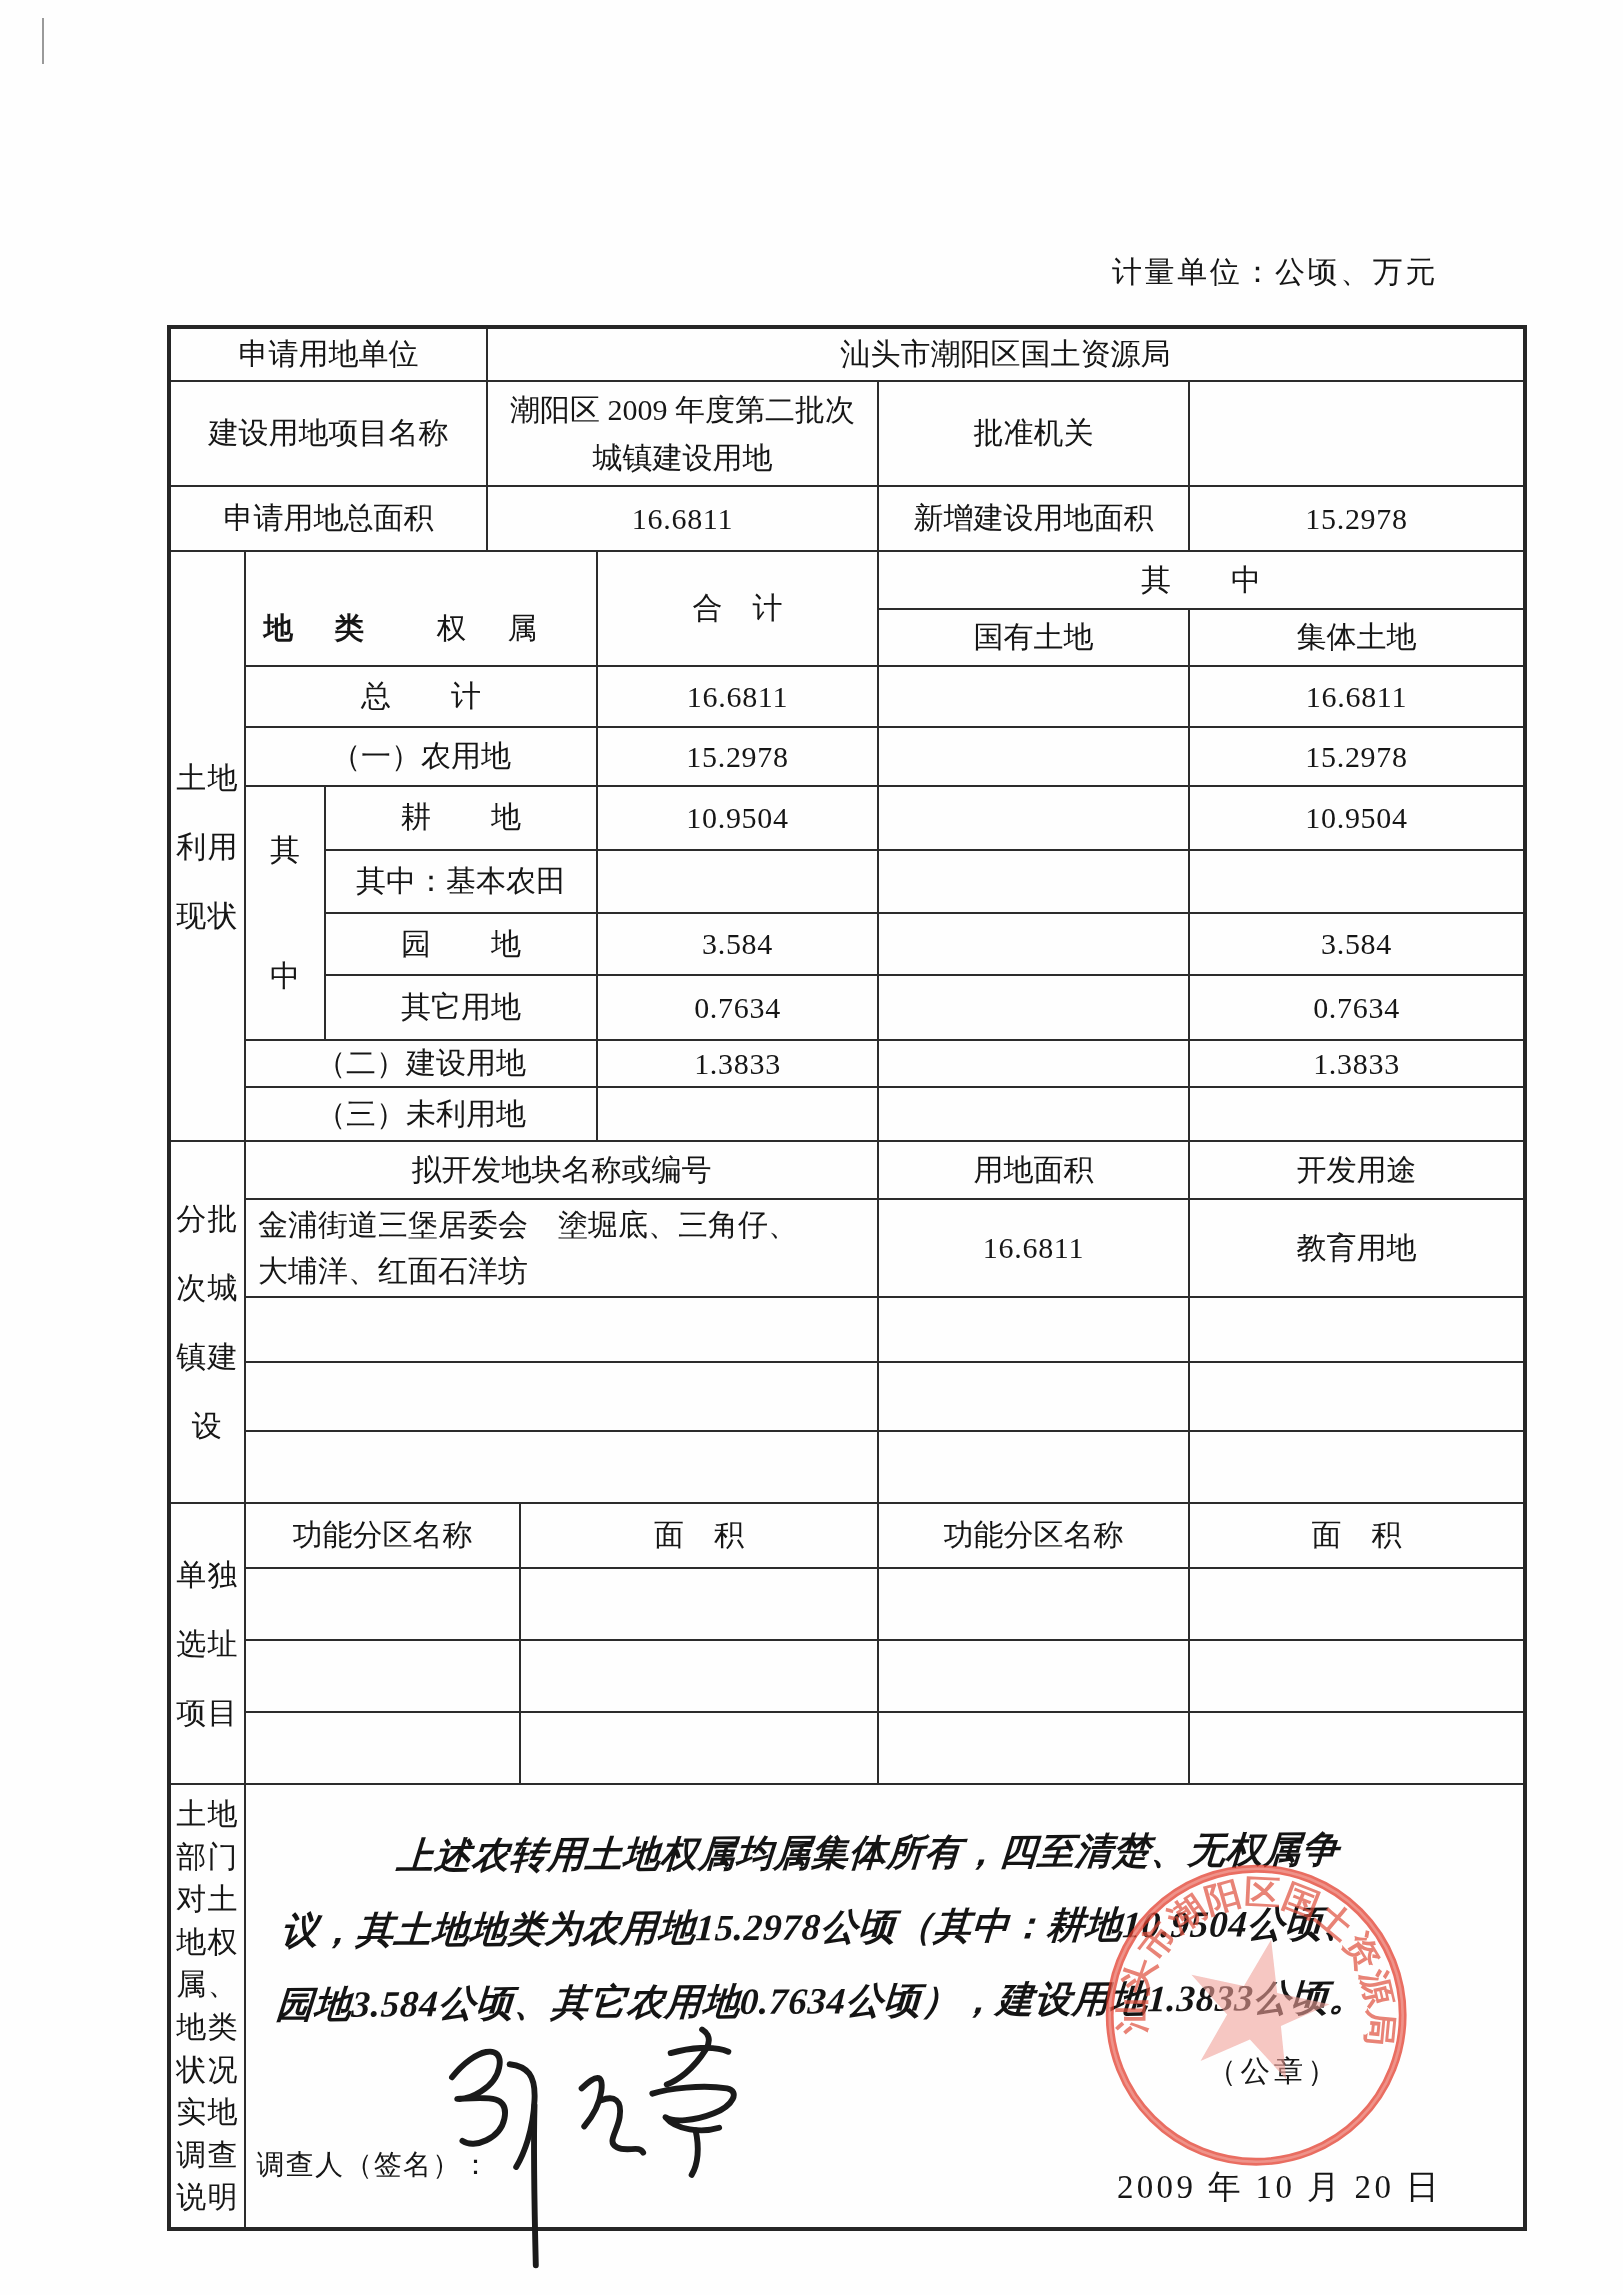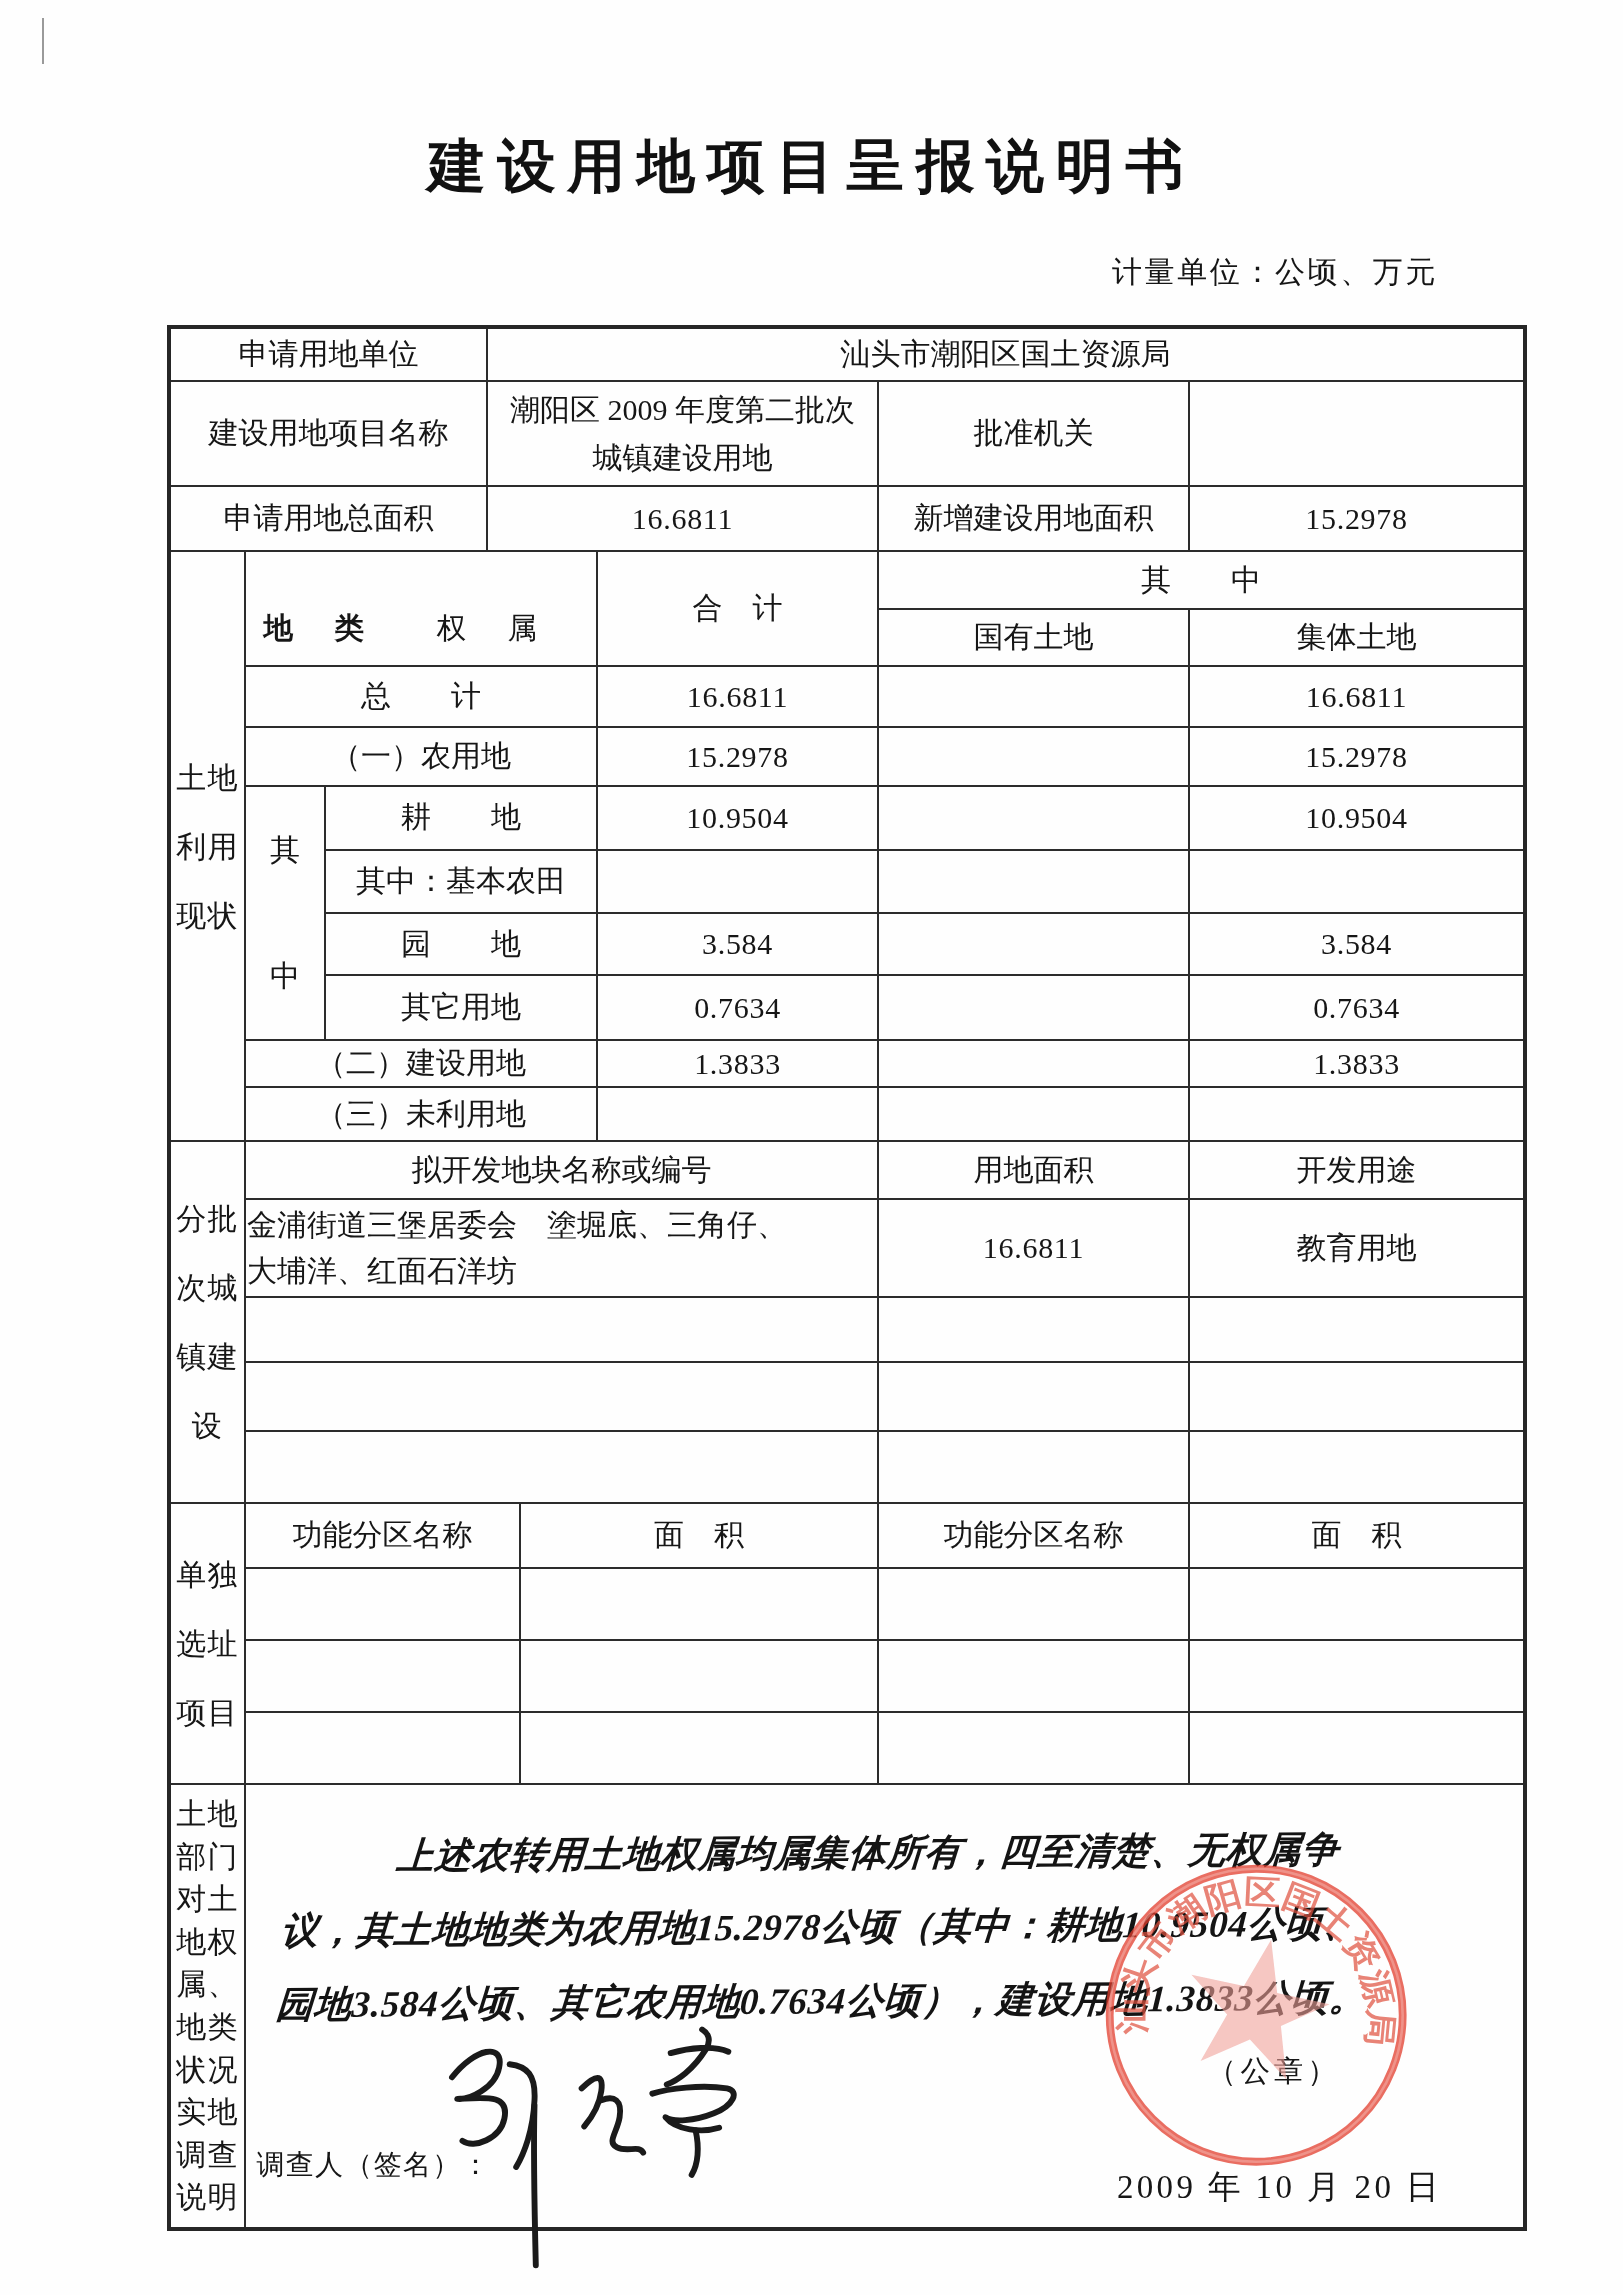--- a/index.html
+++ b/index.html
@@ -24,21 +24,21 @@
   table.form td{
     border:2.6px solid #2c2c2c;padding:0;text-align:center;vertical-align:middle;
     font-size:30px;color:#161616;overflow:visible;
   }
   td.vlabel{white-space:pre-line;line-height:2.3;letter-spacing:1.3px;}
   td.vlabel-tight{white-space:pre-line;line-height:1.42;letter-spacing:1.3px;}
   td.among{white-space:pre-line;line-height:4.2;}
   td.num{font-size:31px;letter-spacing:0.7px;}
   td.left-text{text-align:left;vertical-align:middle;}
   .two-line{white-space:pre-line;line-height:1.6;}
-  .plot-name{white-space:pre-line;line-height:1.55;text-align:left;display:block;padding-left:1px;}
+  .plot-name{white-space:pre-line;line-height:1.55;text-align:left;display:block;padding-left:12px;}
   
   td.diag{position:relative;padding:0;}
   .diag-inner{position:relative;width:100%;height:100%;}
   .diag-svg{position:absolute;left:0;top:0;width:100%;height:100%;}
   .diag-top{position:absolute;right:12%;top:8%;font-size:29.5px;letter-spacing:17px;}
   .diag-bottom{position:absolute;left:5%;top:34%;font-size:29.5px;letter-spacing:17px;font-weight:bold;}
   
   td.survey-cell{position:relative;vertical-align:top;}
   .hand-note{
     position:absolute;left:35px;top:31px;width:1204px;text-align:left;
@@ -52,21 +52,20 @@
   .stamp{position:absolute;left:1094px;top:1858px;width:327px;height:321px;pointer-events:none;}
   .signature{position:absolute;left:406px;top:2002px;width:367px;height:275px;pointer-events:none;}
 </style>
 </head>
 <body>
 
 <div class="page">
 
   <div class="scan-edge"></div>
 
-  <div class="doc-title">建设用地项目呈报说明书</div>
   <div class="unit-note">计量单位：公顷、万元</div>
 
   <div class="form-wrap">
     <table class="form">
       <colgroup>
         <col style="width:76px">
           <col style="width:80px">
           <col style="width:162px">
         <col style="width:33px">
           <col style="width:77px">

